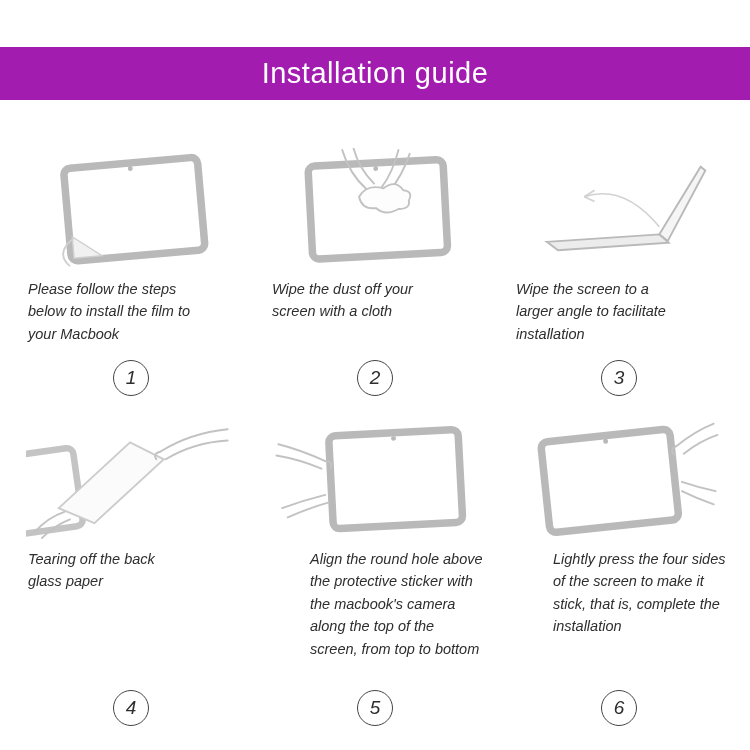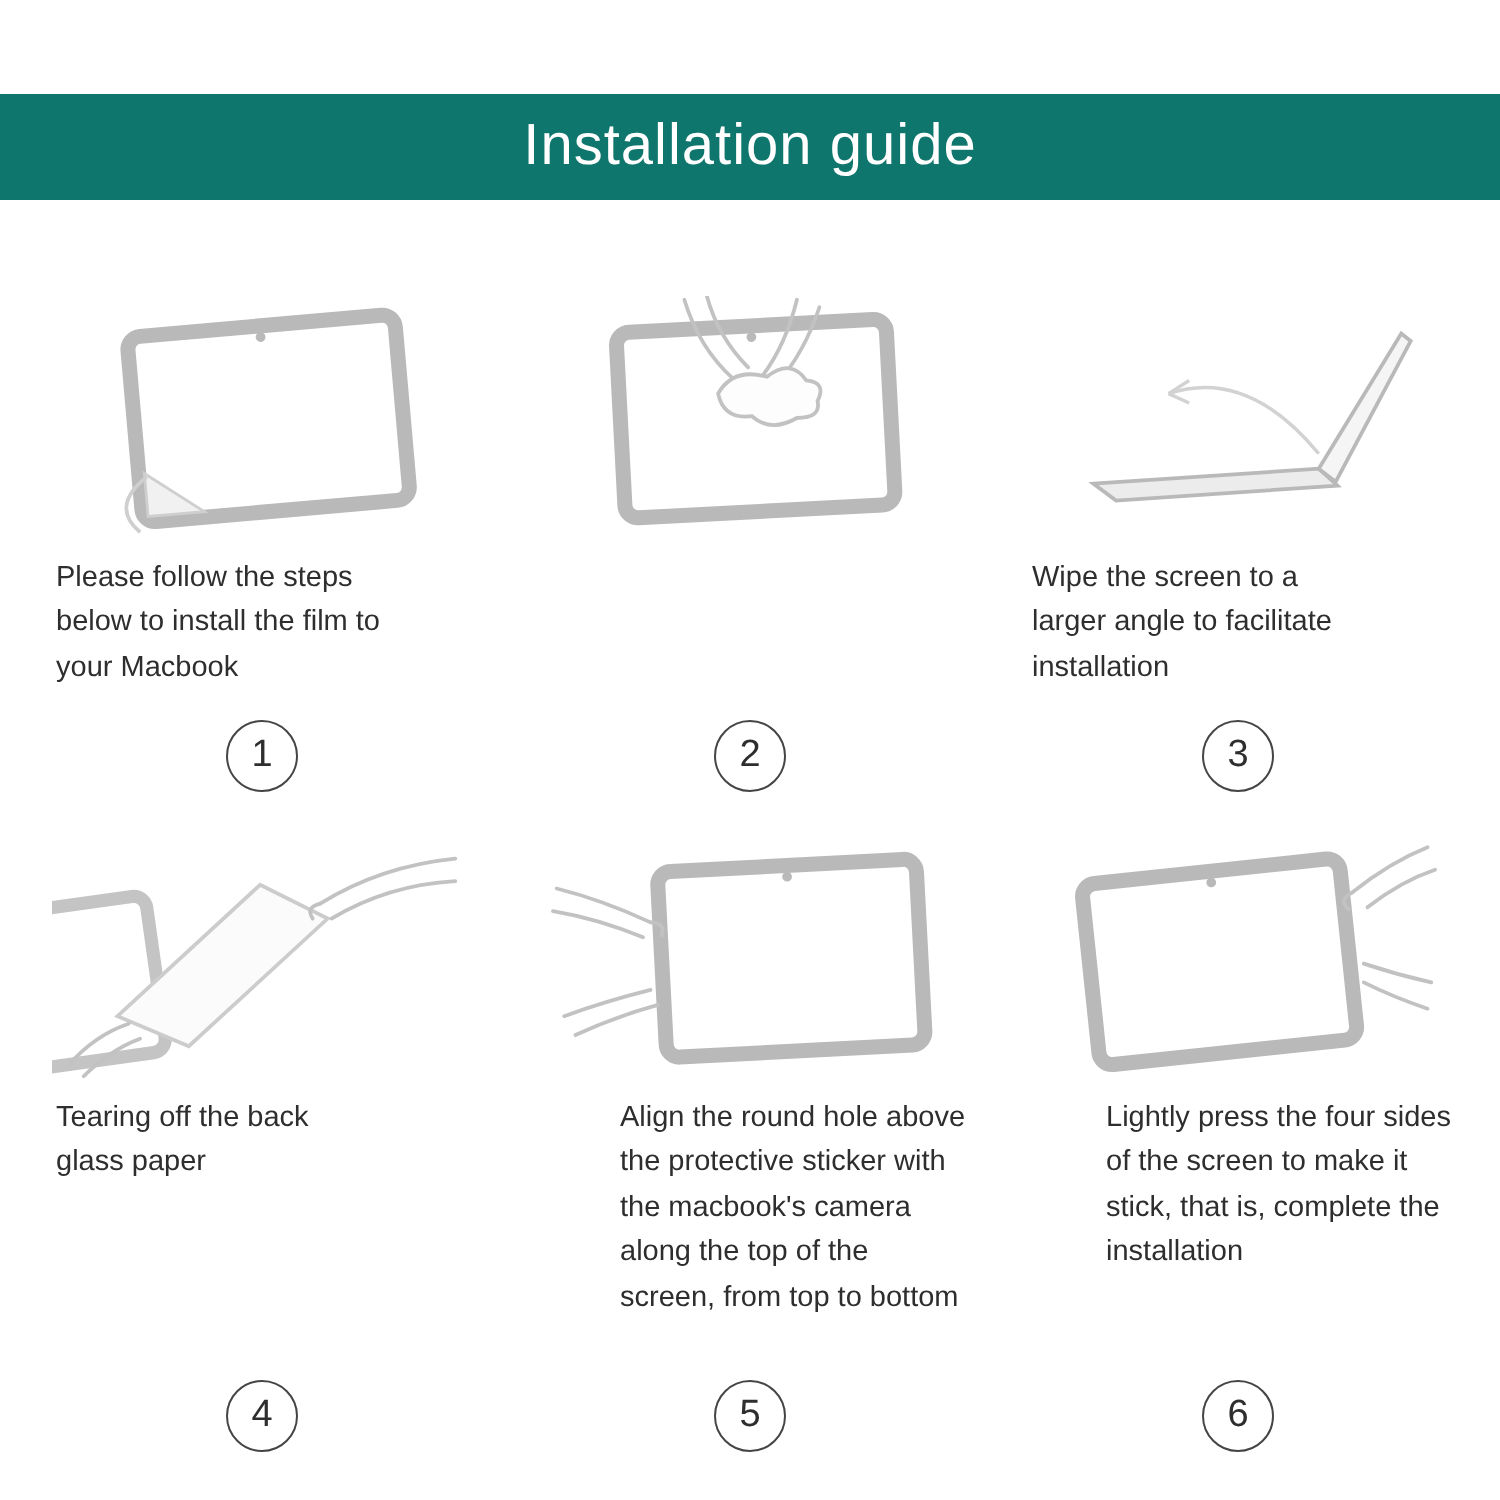--- a/index.html
+++ b/index.html
@@ -9,37 +9,38 @@
     width: 750px;
     height: 750px;
     font-family: "Liberation Sans", sans-serif;
     overflow: hidden;
   }
   .page { width: 750px; height: 750px; position: relative; }
 
   .header-bar {
     margin-top: 47px;
     height: 53px;
-    background: #0f766e;
+    background: #a21caf;
     display: flex;
     align-items: center;
     justify-content: center;
   }
   .header-title {
     color: #ffffff;
     font-size: 29px;
     font-weight: 400;
     letter-spacing: 0.5px;
   }
 
   .grid {
     display: grid;
     grid-template-columns: repeat(3, 1fr);
     column-gap: 10px;
     padding: 0 14px;
+    font-style: italic;
   }
   .grid.row-1 { margin-top: 48px; }
   .grid.row-2 { margin-top: 18px; }
 
   .cell {
     display: flex;
     flex-direction: column;
     align-items: flex-start;
     padding: 0 8px;
   }
@@ -118,20 +119,21 @@
           </g>
           <g fill="none" stroke="#c2c2c2" stroke-width="2" stroke-linecap="round">
             <path d="M70 2 Q 78 28 96 44"></path>
             <path d="M82 0 Q 88 22 104 38"></path>
             <path d="M130 2 Q 124 26 112 42"></path>
             <path d="M142 6 Q 134 30 120 46"></path>
           </g>
           <path d="M88 52 q8 -14 26 -9 q13 -10 21 2 q11 1 6 11 q2 9 -11 9 q-14 8 -24 -1 q-15 2 -18 -12 z" fill="#fdfdfd" stroke="#c2c2c2" stroke-width="2"></path>
         </svg>
       </div>
+      <p class="caption cap-w-2">Wipe the dust off your screen with a cloth</p>
       <div class="num">
           <span>2</span>
         </div>
     </div>
 
     <div class="cell">
       <div class="illus">
         <svg viewBox="0 0 210 130" aria-hidden="true">
           <g fill="none" stroke="#d2d2d2" stroke-width="1.8">
             <path d="M148 84 Q 110 38 68 52"></path>

